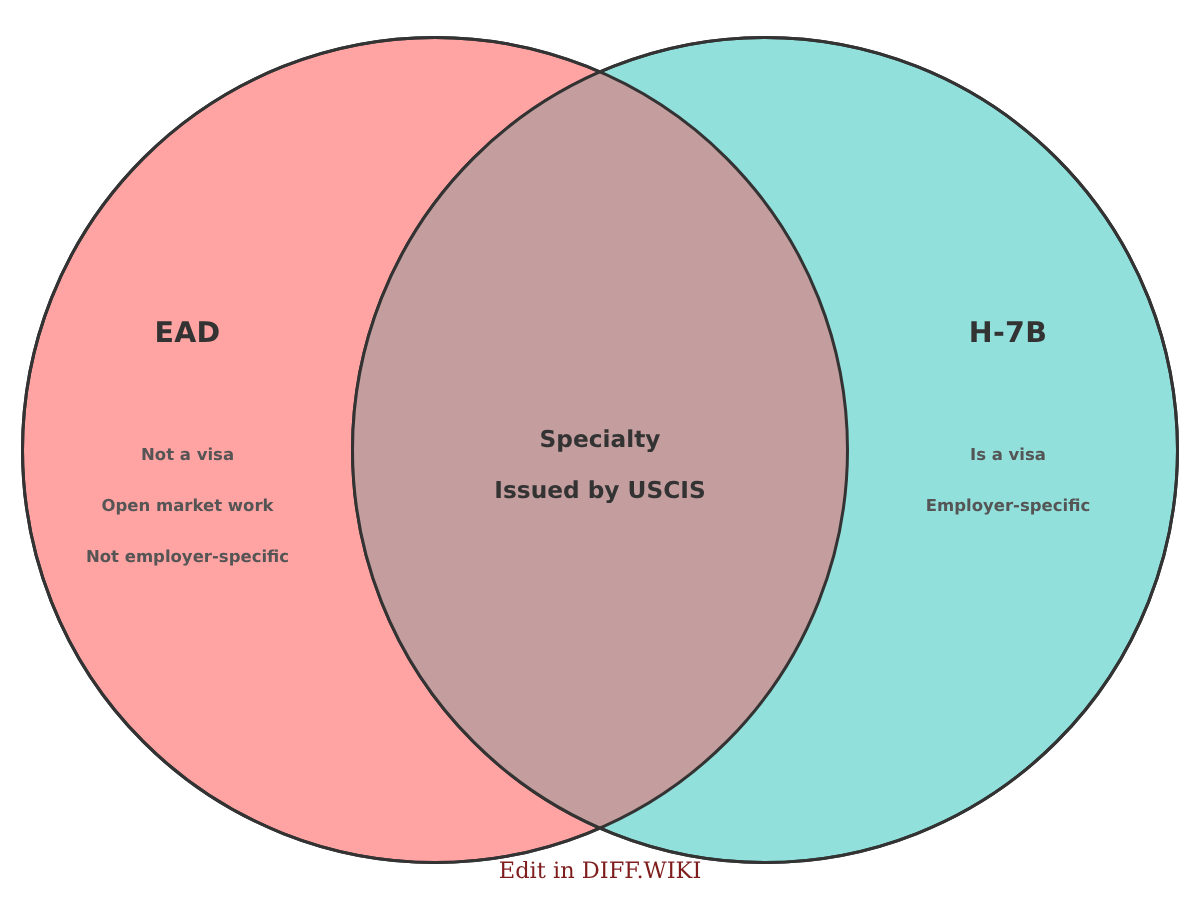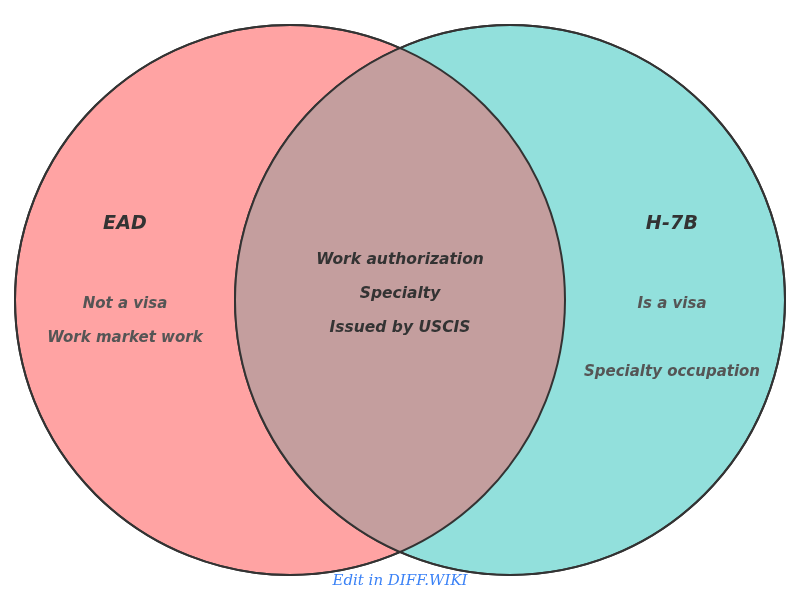--- a/index.html
+++ b/index.html
@@ -13,21 +13,20 @@
     height: 600px;
     overflow: hidden;
     font-family: "DejaVu Sans", "Liberation Sans", sans-serif;
   }
 
   #venn-stage {
     position: relative;
     width: 800px;
     height: 600px;
     background: #ffffff;
-    font-style: italic;
   }
 
   #venn-svg {
     position: absolute;
     left: 0;
     top: 0;
     width: 800px;
     height: 600px;
   }
 
@@ -46,21 +45,21 @@
     font-weight: bold;
     color: #333333;
     text-align: center;
     white-space: nowrap;
     transform: translate(-50%, -50%);
     letter-spacing: 0.2px;
   }
 
   .item-line {
     position: absolute;
-    font-size: 15px;
+    font-size: 11px;
     font-weight: bold;
     color: #555555;
     text-align: center;
     white-space: nowrap;
     transform: translate(-50%, -50%);
   }
 
   .item-line.center-item {
     color: #333333;
     font-size: 15.5px;
@@ -81,21 +80,21 @@
   .c-row-2 { top: 293px; }
   .c-row-3 { top: 327px; }
 
   #footer-credit {
     position: absolute;
     left: 400px;
     top: 580px;
     transform: translate(-50%, -50%);
     font-family: "DejaVu Serif", "Liberation Serif", serif;
     font-size: 15px;
-    color: #3b82f6;
+    color: #7f1d1d;
     white-space: nowrap;
     pointer-events: auto;
     cursor: pointer;
   }
 </style>
 </head>
 <body>
 
 <div id="venn-stage">
 
@@ -117,27 +116,27 @@
     <circle cx="290" cy="300" r="275" fill="none" stroke="#333333" stroke-width="2"></circle>
 
     <circle cx="510" cy="300" r="275" fill="none" stroke="#333333" stroke-width="2"></circle>
   </svg>
 
   <div class="text-layer">
 
     <div id="title-left" class="set-title">EAD</div>
 
     <div class="item-line left-list row-1">Not a visa</div>
-    <div class="item-line left-list row-2">Work market work</div>
+    <div class="item-line left-list row-2">Open market work</div>
+    <div class="item-line left-list row-3">Not employer-specific</div>
 
     <div id="title-right" class="set-title">H-7B</div>
 
     <div class="item-line right-list row-1">Is a visa</div>
-    <div class="item-line right-list row-3">Specialty occupation</div>
+    <div class="item-line right-list row-2">Employer-specific</div>
 
-    <div class="item-line center-item center-list c-row-1">Work authorization</div>
     <div class="item-line center-item center-list c-row-2">Specialty</div>
     <div class="item-line center-item center-list c-row-3">Issued by USCIS</div>
 
     <div id="footer-credit">Edit in DIFF.WIKI</div>
 
   </div>
 </div>
 
 </body></html>

